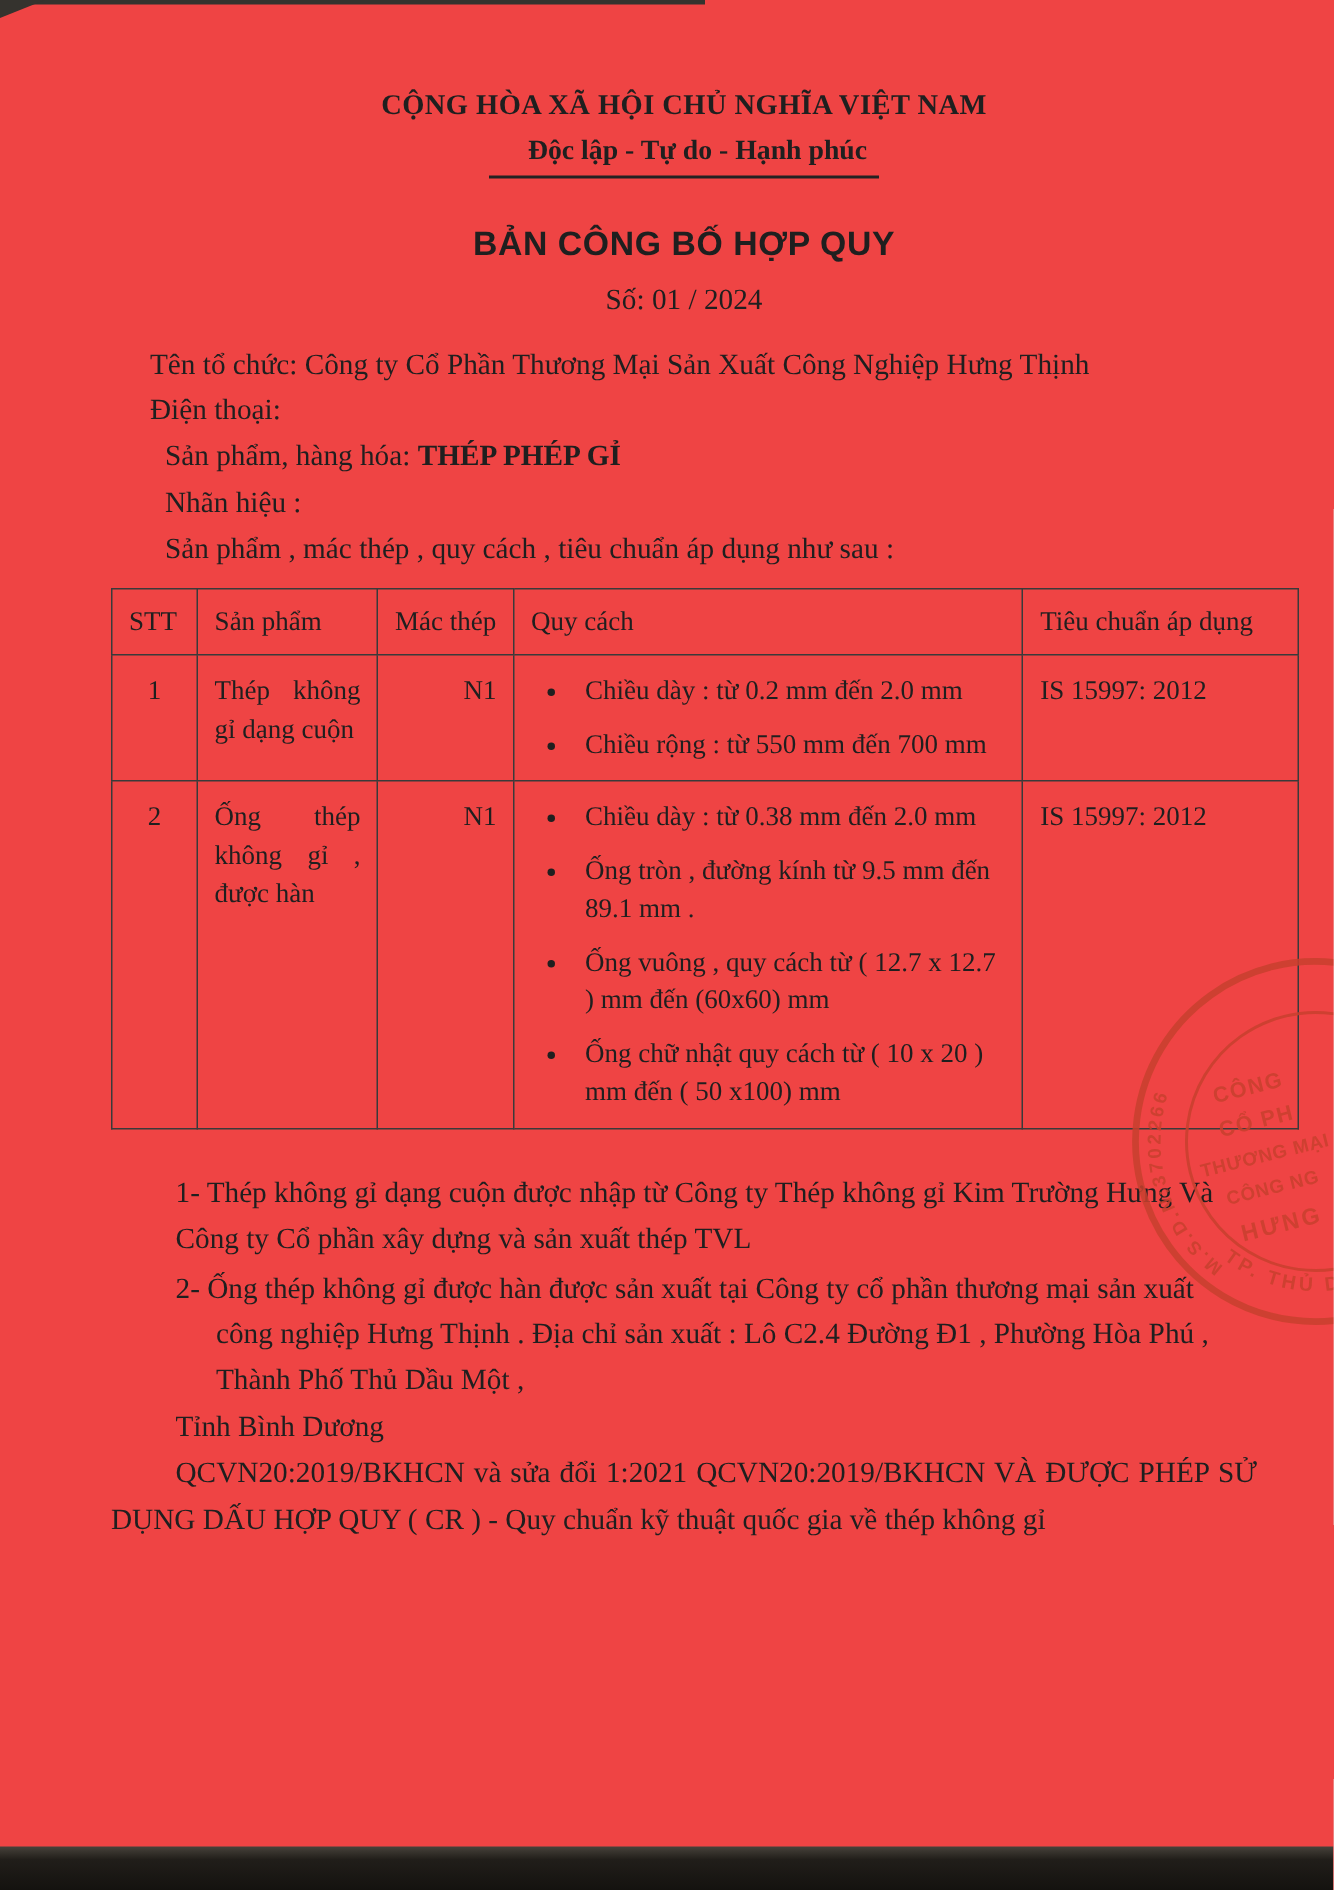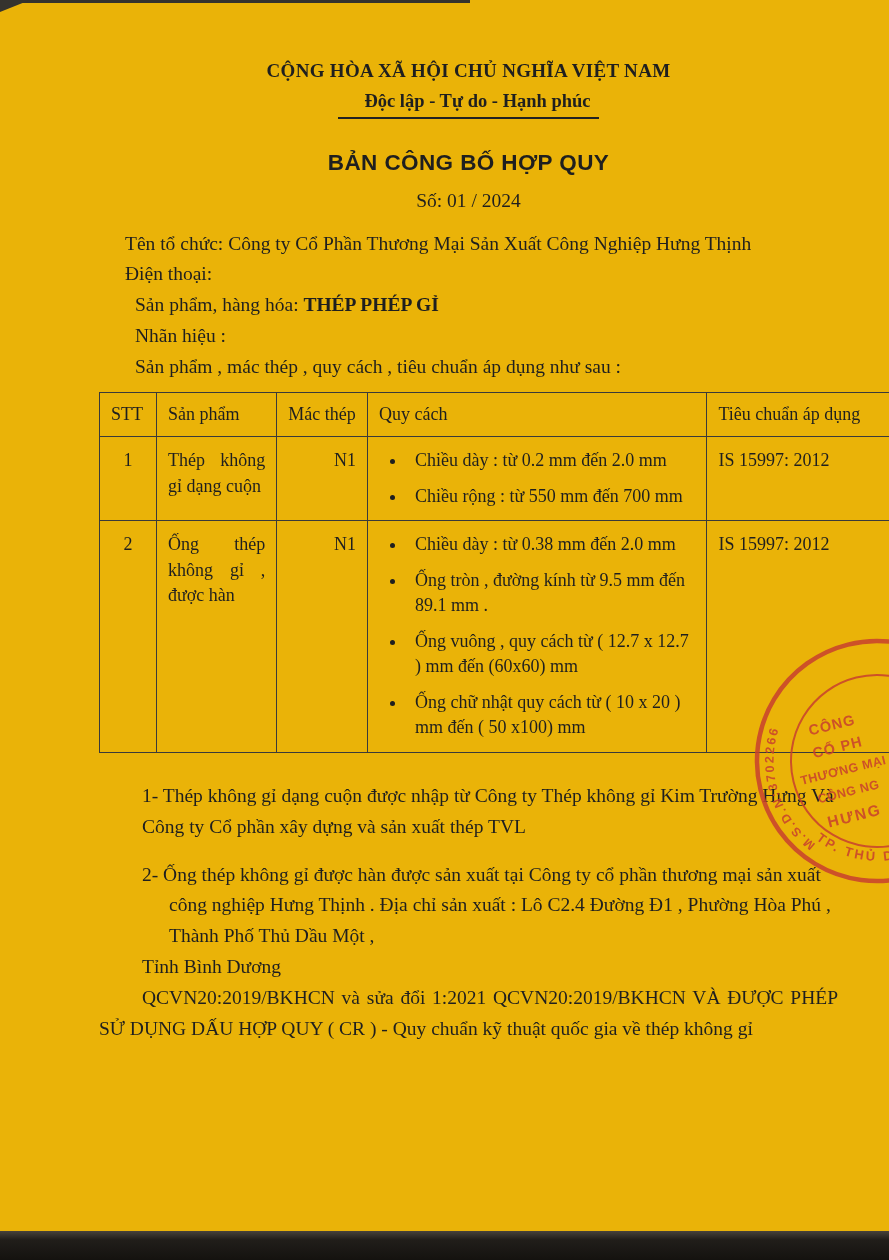--- a/index.html
+++ b/index.html
@@ -4,24 +4,24 @@
 <style>
   * { margin:0; padding:0; box-sizing:border-box; }
   body {
     font-family: "Liberation Serif", "DejaVu Serif", serif;
     background:#e8e6e0;
     width:889px;
   }
   .page {
     position:relative;
     width:889px; height:1260px;
-    background:#eab308;
+    background:#ef4444;
     color:#1f1f1f;
     overflow:hidden;
-    padding:56px 51px 0 99px;
+    padding:56px 51px 0 74px;
     font-size:19.5px;
     line-height:1.58;
   }
   
   .scan-top-strip { position:absolute; top:0; left:0; width:470px; height:3px; background:#35332e; }
   .scan-corner { position:absolute; top:0; left:0; width:0; height:0;
     border-top:12px solid #35332e; border-right:30px solid transparent; }
   .scan-bottom { position:absolute; left:0; bottom:0; width:889px; height:29px;
     background:linear-gradient(180deg,#47423b 0%, #211e1a 30%, #14120f 100%); }
 
@@ -67,21 +67,21 @@
   td.c-grade { text-align:right; }
   td.c-prod { text-align:justify; }
   th.c-stt { text-align:center; }
   ul.specs { list-style:disc; margin-left:28px; }
   ul.specs li { padding-left:8px; margin-bottom:10px; }
   ul.specs li:last-child { margin-bottom:0; }
 
   
   .notes { margin-top:28px; }
   .note-plain { margin-left:43px; }
-  .note-hang  { margin-left:43px; padding-left:27px; text-indent:-27px; margin-top:17px; }
+  .note-hang  { margin-left:43px; padding-left:27px; text-indent:-27px; margin-top:2px; }
   .province   { margin-left:43px; }
   .conformity { margin-left:26px; }
   .final-par  { margin-top:0; text-indent:43px; text-align:justify; }
 
   
   .stamp { position:absolute; top:626px; left:742px; width:270px; height:270px; opacity:.85; }
   .stamp svg { display:block; }
   .ring-outer { fill:none; stroke:#c8402e; stroke-width:4.5; }
   .ring-inner { fill:none; stroke:#c8402e; stroke-width:2; }
   .st-arc   { font-family:"Liberation Sans","DejaVu Sans",sans-serif; font-size:12.5px; font-weight:bold; fill:#c8402e; letter-spacing:2px; }

